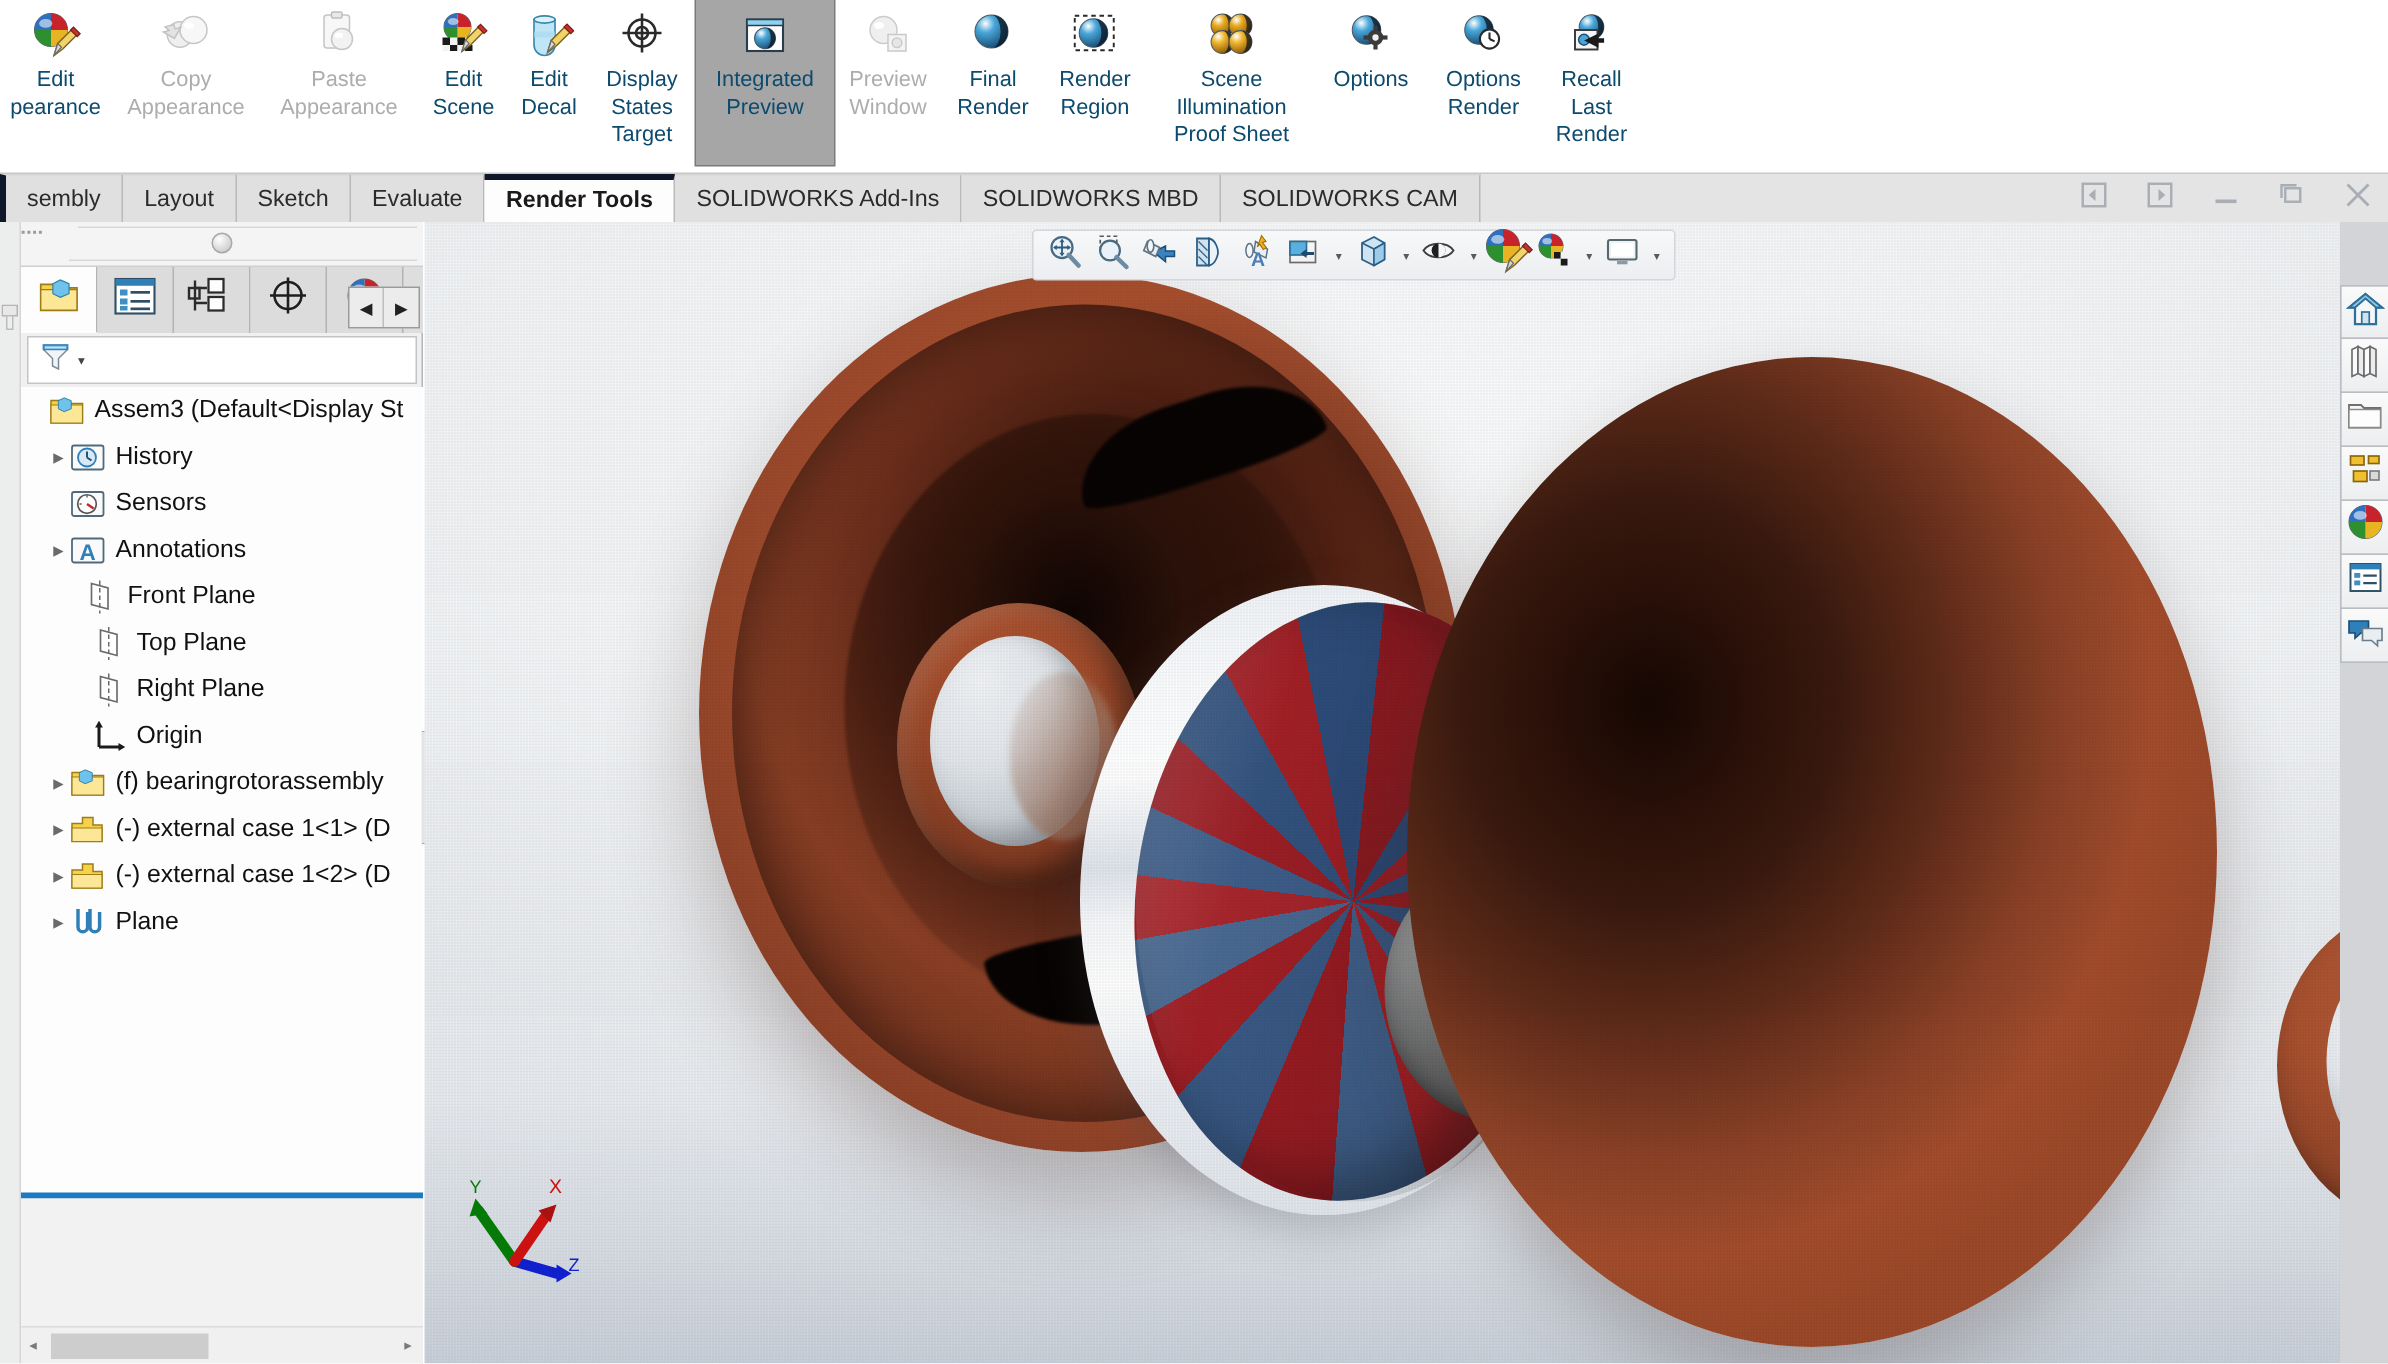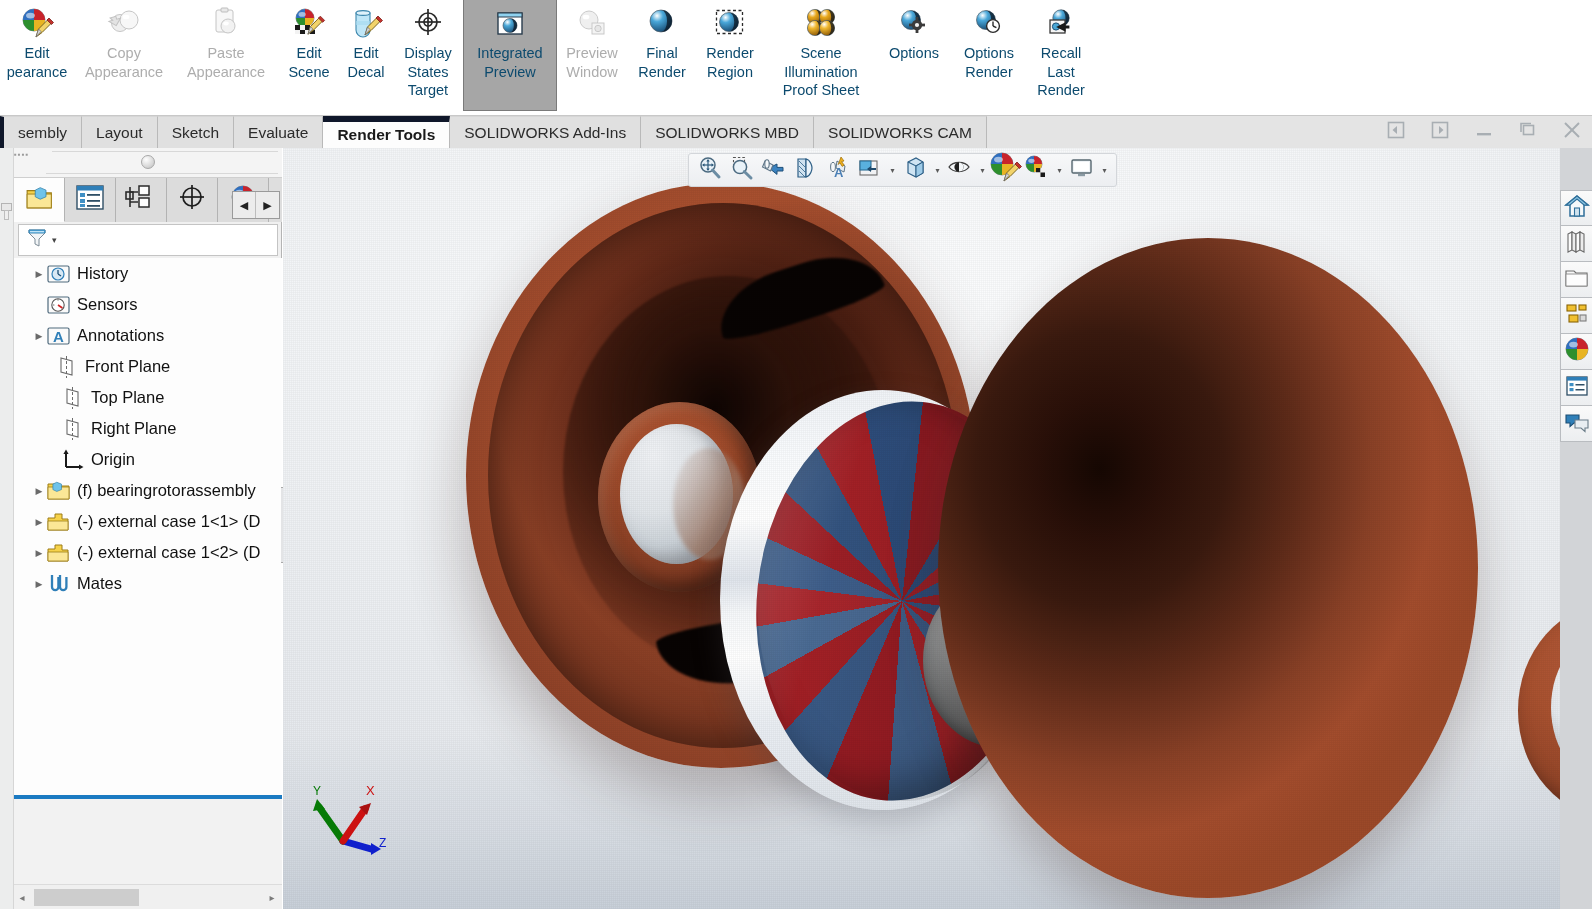--- a/index.html
+++ b/index.html
@@ -49,21 +49,21 @@
     padding:0 14px;
     font-size:15.5px; color:#2b2b2b;
     background:#e0e0e0;
     border-right:1px solid #b9b9b9;
     border-top:1px solid #d6d6d6;
     cursor:default;
   }
   .tab.first { border-left:4px solid #0f172a; }
   .tab.sel {
     background:#fdfdfd; font-weight:bold; color:#1a1a1a;
-    border-top:6px solid #0f172a;
+    border-top:4px solid #0f172a;
   }
   #winctl {
     position:absolute; right:8px; top:116px; height:32px;
     display:flex; align-items:center; gap:20px;
   }
   #winctl .wbtn { width:24px; height:24px; display:flex; align-items:center; justify-content:center; cursor:default;}
 
   
   #leftpanel {
     position:absolute; left:0; top:148px; width:282px; height:761px;
@@ -810,20 +810,33 @@
       <svg width="24" height="24" viewBox="0 0 24 24">
         <path d="M4 4h16v3l-6 6v7l-4-2v-5L4 7z" fill="#f2f5f7" stroke="#7d8b96" stroke-width="1"></path>
         <path d="M4 4h16v3H4z" fill="#4fa7dd" stroke="#3b86b4" stroke-width="1"></path>
         <path d="M5 5h14v1.3H5z" fill="#bfe3f7"></path>
       </svg>
     </span>
     <span style="font-size:9px;color:#444">▾</span>
   </div>
 
   <div id="treebody">
+      <div class="trow" style="padding-left:4px">
+        <span class="arrow"></span>
+        <span class="tico">
+          <svg width="26" height="24" viewBox="0 0 26 24">
+            <g transform="translate(1,1) scale(1)">
+              <path d="M1 4 h7 l2 2 h12 v13 H1 Z" fill="#f6d24a" stroke="#9d7d16" stroke-width="1"></path>
+              <path d="M1 7 h21 v12 H1 Z" fill="#fbe796" stroke="#9d7d16" stroke-width=".8"></path>
+              <path d="M5 4 l5 -2.4 l6 2.4 l0 7 l-6 2.4 l-5 -2.4 Z" fill="#6fc3ea" stroke="#2c7ea8" stroke-width=".8" transform="translate(2,1) scale(.78)"></path>
+            </g>
+          </svg>
+        </span>
+        <span>Assem3  (Default&lt;Display St</span>
+      </div>
       <div class="trow" style="padding-left:18px">
         <span class="arrow">▶</span>
         <span class="tico">
           <svg width="26" height="24" viewBox="0 0 26 24">
             <rect x="2" y="4" width="21" height="16" rx="1.5" fill="#fafafa" stroke="#4f6a7d" stroke-width="1.2"></rect>
             <circle cx="12" cy="12" r="6" fill="#d8e9f5" stroke="#2f7fb8" stroke-width="1.2"></circle>
             <line x1="12" y1="12" x2="12" y2="8" stroke="#1c4e74" stroke-width="1.3"></line>
             <line x1="12" y1="12" x2="15" y2="14" stroke="#1c4e74" stroke-width="1.3"></line>
           </svg>
         </span>
@@ -930,21 +943,21 @@
         <span>(-) external case 1&lt;2&gt; (D</span>
       </div>
       <div class="trow" style="padding-left:18px">
         <span class="arrow">▶</span>
         <span class="tico">
           <svg width="26" height="24" viewBox="0 0 26 24">
             <path d="M6 3 v12 a3.2 3.2 0 0 0 6.4 0 V5" fill="none" stroke="#2f7fb8" stroke-width="2.3"></path>
             <path d="M14 3 v12 a3.2 3.2 0 0 0 6.4 0 V5" fill="none" stroke="#2f7fb8" stroke-width="2.3"></path>
           </svg>
         </span>
-        <span>Mates</span>
+        <span>Plane</span>
       </div>
     </div>
   <div id="sel-underline"></div>
   <div id="tree-blank"></div>
 
   <div id="tree-hscroll">
     <span class="sarr">◂</span>
     <div class="thumb"></div>
     <span class="sarr" style="position:absolute;right:2px;">▸</span>
   </div>

